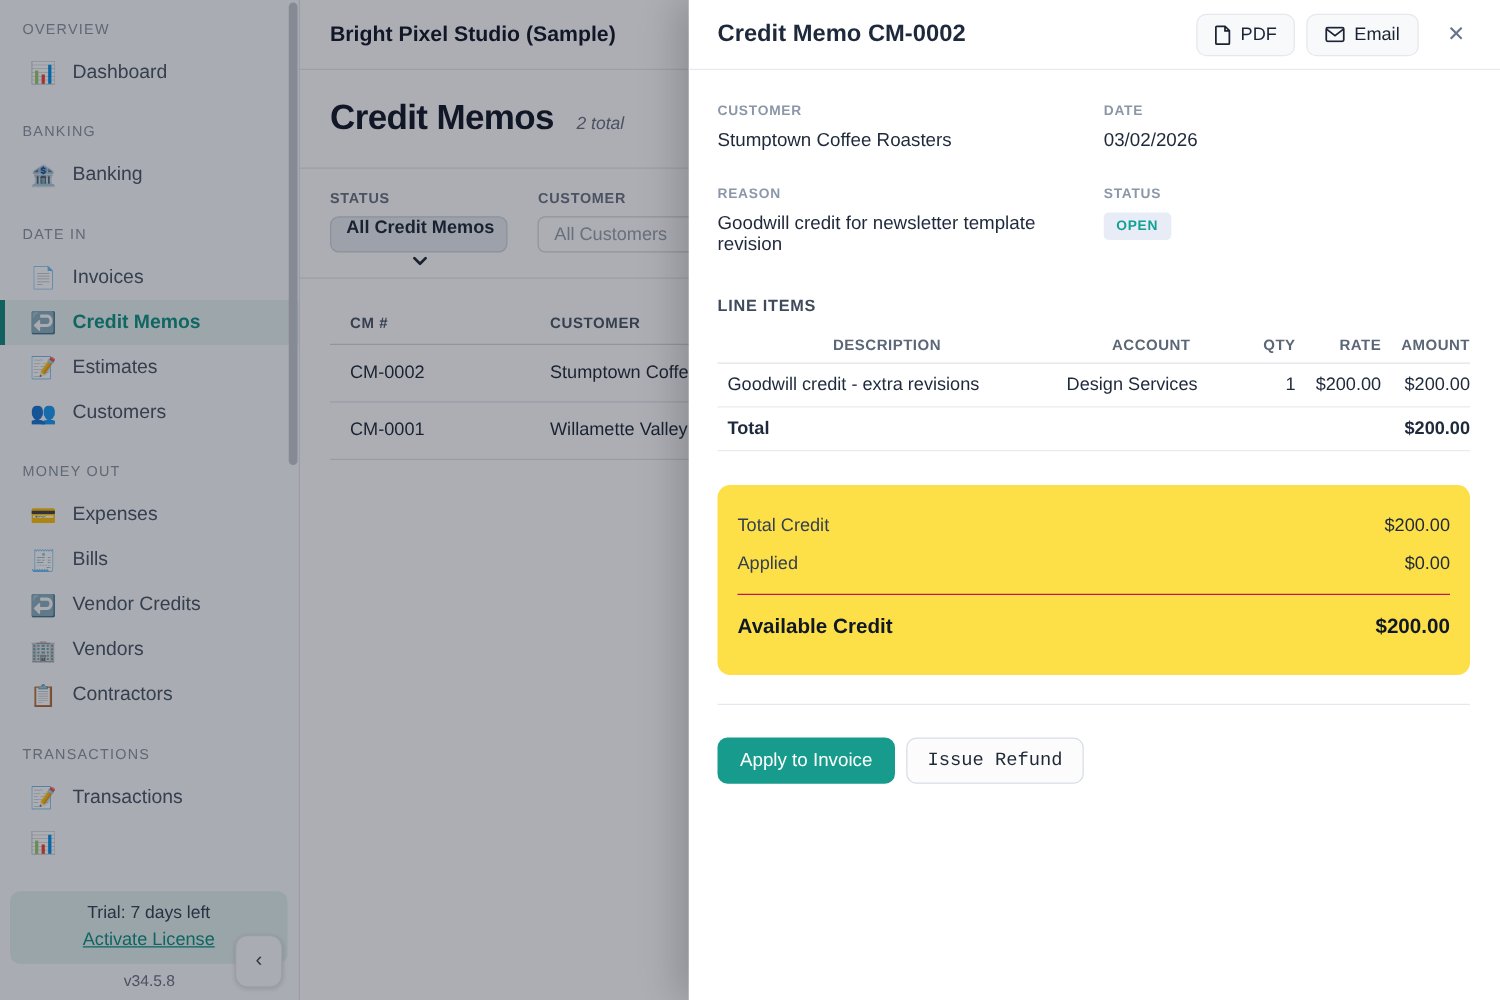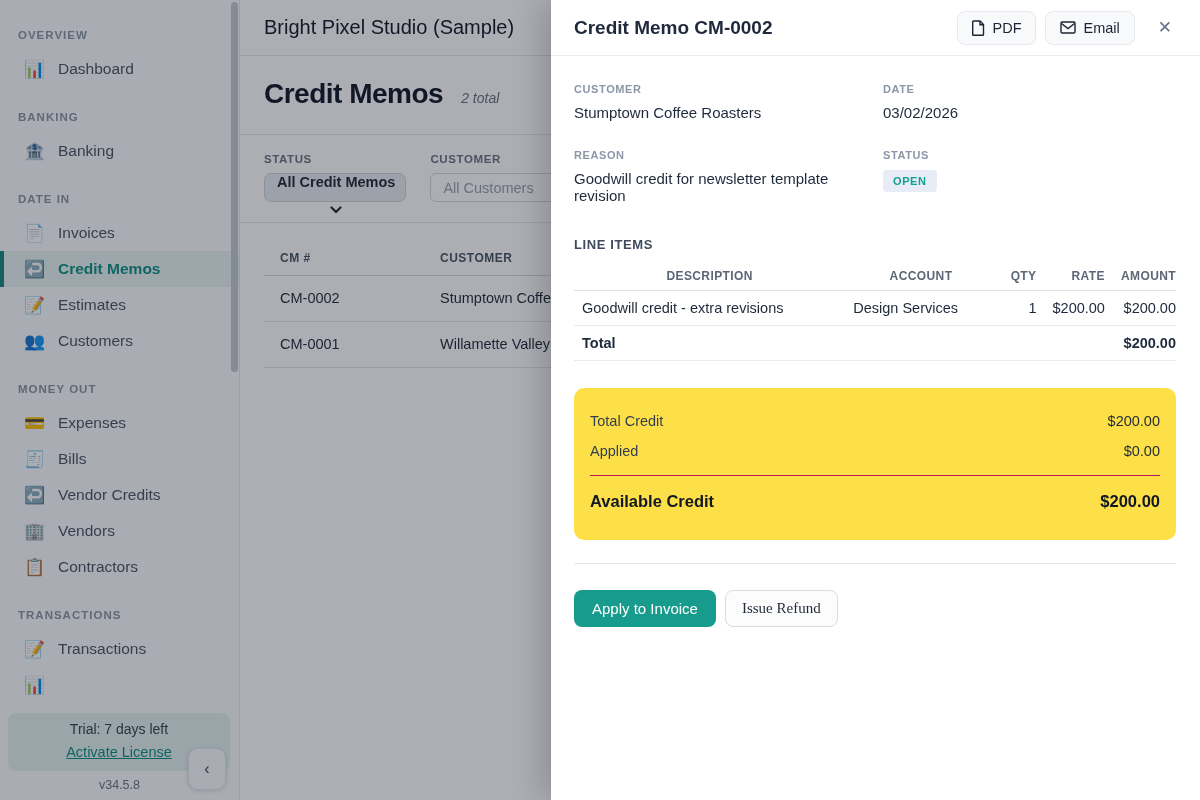--- a/index.html
+++ b/index.html
@@ -16,22 +16,22 @@
   
   .sidebar {
     width: 240px; height: 800px; flex: 0 0 240px;
     background: #fbfcfc;
     border-right: 1px solid #e5e7eb;
     position: relative;
     padding-top: 18px;
     overflow: hidden;
   }
   .nav-label {
-    font-size: 11.5px; font-weight: 700; letter-spacing: 1px;
-    color: #8a94a1; margin: 11px 0 10px 18px;
+    font-size: 11.5px; font-weight: 400; letter-spacing: 1px;
+    color: #8a94a1; margin: 0 0 10px 18px;
   }
   .nav-section { margin-bottom: 24px; }
   .nav-item {
     height: 36px; display: flex; align-items: center; gap: 14px;
     padding-left: 20px; cursor: pointer; border-left: 4px solid transparent;
   }
   .nav-item .nav-icon { font-size: 17px; width: 20px; text-align: center; }
   .nav-item .nav-text { font-size: 15.5px; color: #4a5563; }
   .nav-item.active {
     background: #e9f4f1; border-left: 4px solid #14897c;
@@ -58,21 +58,21 @@
     display: flex; align-items: center; justify-content: center;
     font-size: 16px; color: #3f4754; cursor: pointer; z-index: 5;
   }
 
   
   .main { flex: 1; display: flex; flex-direction: column; background: #ffffff; }
   .topbar {
     height: 56px; border-bottom: 1px solid #e6e8eb;
     display: flex; align-items: center; padding: 0 24px;
   }
-  .company { font-size: 20px; font-weight: 400; color: #111827; }
+  .company { font-size: 17px; font-weight: 700; color: #111827; }
   .page-head {
     padding: 22px 24px 24px; border-bottom: 1px solid #e6e8eb;
     display: flex; align-items: baseline; gap: 18px;
   }
   .page-title { font-size: 28px; font-weight: 800; color: #111827; letter-spacing: -0.5px; }
   .page-count { font-size: 14px; color: #6b7280; font-style: italic; }
 
   .filters {
     padding: 18px 24px 20px; border-bottom: 1px solid #e6e8eb;
     display: flex; gap: 24px;
@@ -190,21 +190,21 @@
 
   .panel-buttons { margin-top: 26px; display: flex; gap: 9px; }
   .btn-primary {
     background: #169b8c; color: #ffffff; border: none; border-radius: 8px;
     font-size: 15px; padding: 9px 18px; cursor: pointer;
     font-family: "Liberation Sans", sans-serif;
   }
   .btn-secondary {
     background: #fcfcfd; color: #1f2937; border: 1px solid #d7dde5;
     border-radius: 8px; font-size: 15px; padding: 9px 16px; cursor: pointer;
-    font-family: Liberation Serif, serif;
+    font-family: Liberation Mono, monospace;
   }
 </style>
 </head>
 <body>
 
 <div class="app">
 
   <aside class="sidebar">
 
     <div class="nav-section">

